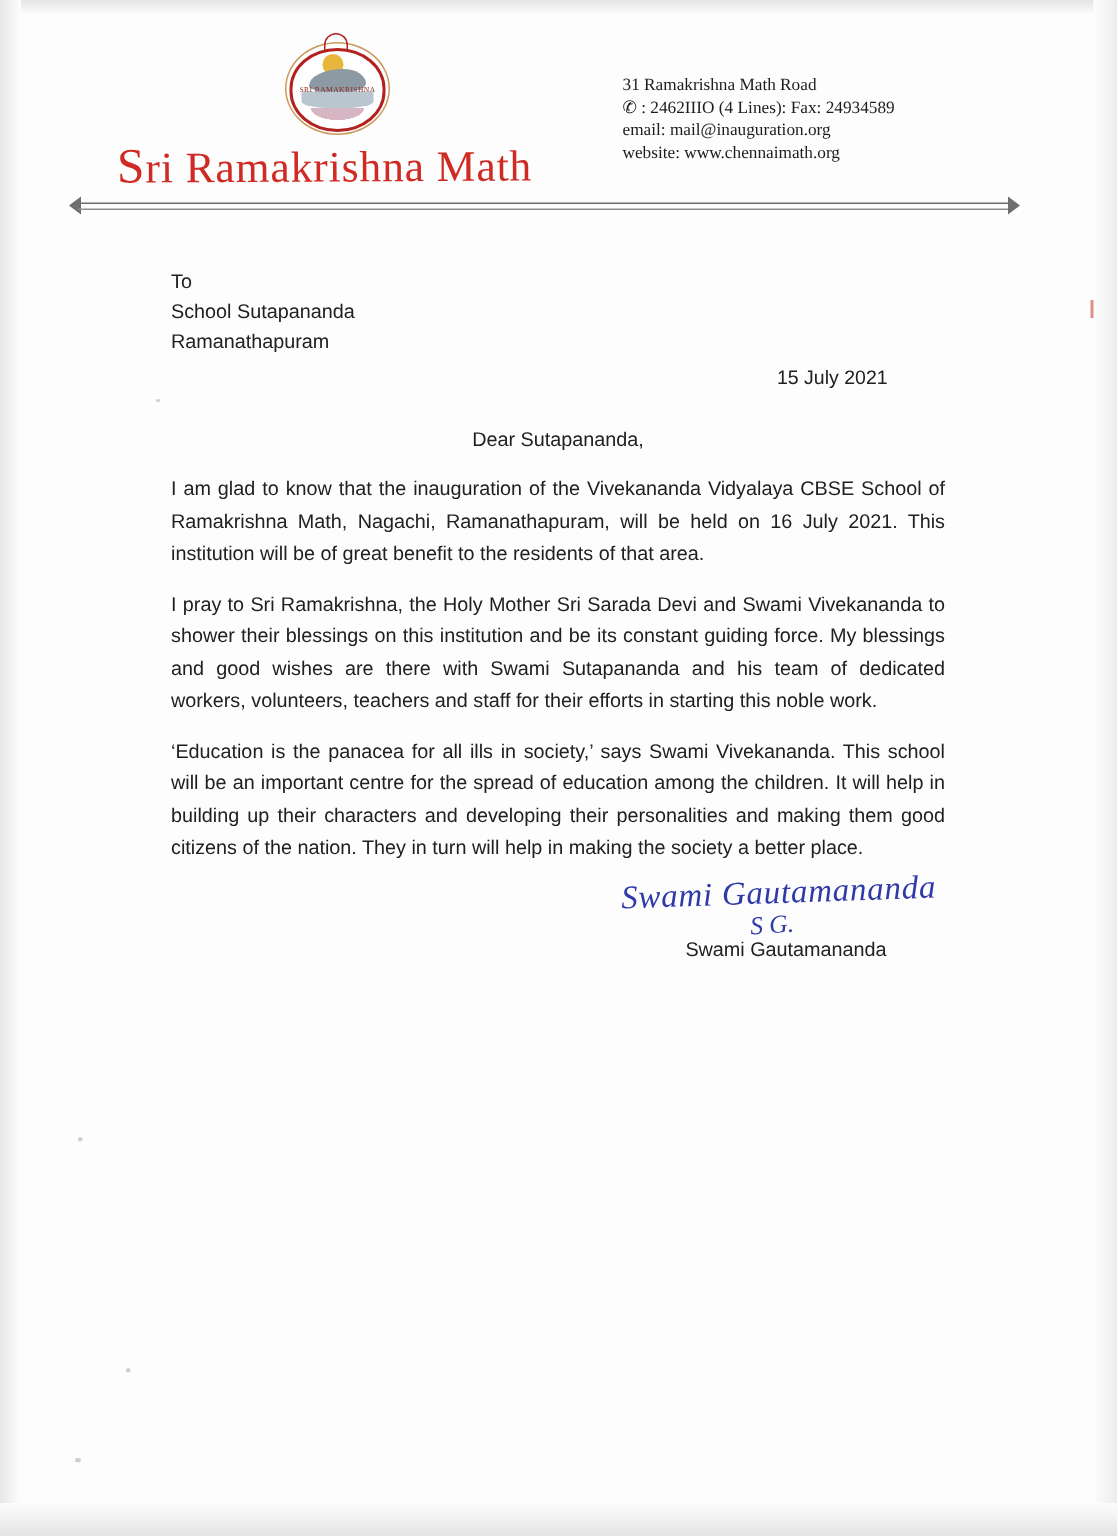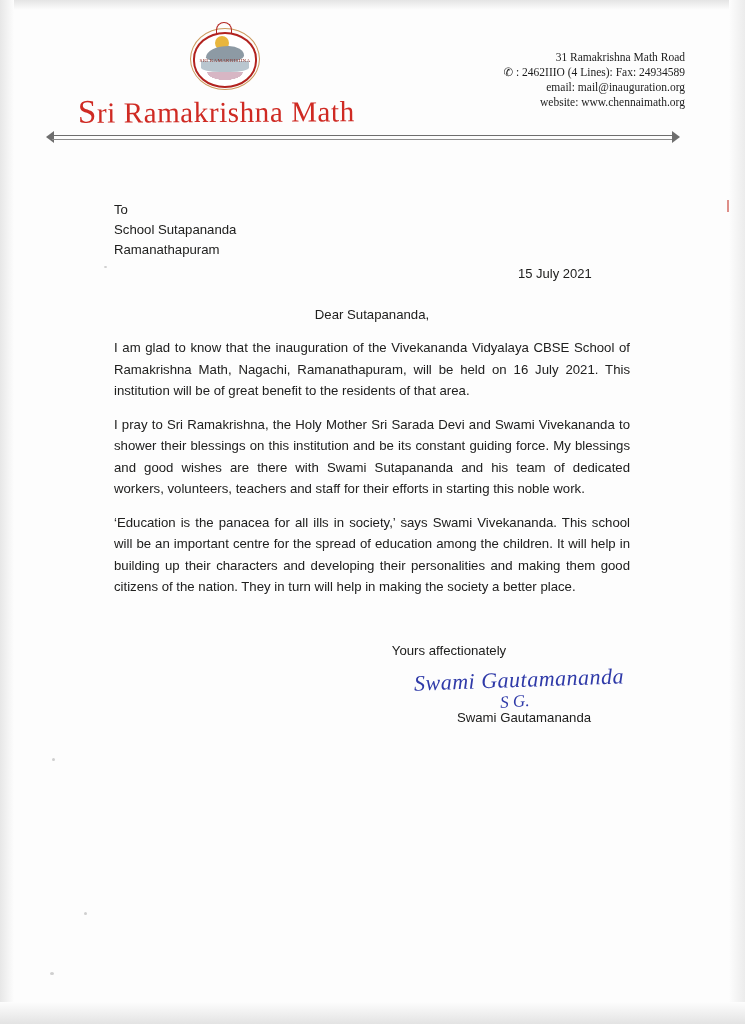--- a/index.html
+++ b/index.html
@@ -136,21 +136,21 @@
   }
   .math-name .cap {
     font-size: 33px;
   }
 
   .address {
     position: absolute;
     right: 60px;
     top: 50px;
     width: 270px;
-    text-align: right;
+    text-align: left;
     font-family: "Liberation Serif", serif;
     font-size: 11.5px;
     line-height: 15px;
     color: #1c1c1c;
   }
 
   
   .rule-wrap {
     position: absolute;
     left: 46px;
@@ -184,21 +184,21 @@
   }
   .rule-wrap .cap-right {
     right: 0;
     border-left: 8px solid #6e6e6e;
   }
 
   
   .letter-body {
     position: absolute;
     left: 114px;
-    top: 200px;
+    top: 178px;
     width: 516px;
     color: #20201f;
     font-size: 13.2px;
     line-height: 21px;
   }
   .addressee {
     font-size: 13.2px;
     line-height: 20px;
   }
   .addressee div { white-space: nowrap; }
@@ -328,21 +328,20 @@
     </div>
 
     <div class="date">15 July 2021</div>
 
     <div class="salutation">Dear Sutapananda,</div>
 
     <div class="para">I am glad to know that the inauguration of the Vivekananda Vidyalaya CBSE School of Ramakrishna Math, Nagachi, Ramanathapuram, will be held on 16 July 2021. This institution will be of great benefit to the residents of that area.</div>
     <div class="para">I pray to Sri Ramakrishna, the Holy Mother Sri Sarada Devi and Swami Vivekananda to shower their blessings on this institution and be its constant guiding force. My blessings and good wishes are there with Swami Sutapananda and his team of dedicated workers, volunteers, teachers and staff for their efforts in starting this noble work.</div>
     <div class="para">‘Education is the panacea for all ills in society,’ says Swami Vivekananda. This school will be an important centre for the spread of education among the children. It will help in building up their characters and developing their personalities and making them good citizens of the nation. They in turn will help in making the society a better place.</div>
 
-    <div class="closing">Yours affectionately</div>
 
     <div class="sign-area">
       <div class="signature">Swami Gautamananda</div>
       <div class="signature-initials">S G.</div>
       <div class="signer-name">Swami Gautamananda</div>
     </div>
   </div>
 
   <div class="mark-red" style="left:727px; top:200px;"></div>
   <div class="speck" style="left:52px; top:758px; width:3px; height:3px;"></div>

